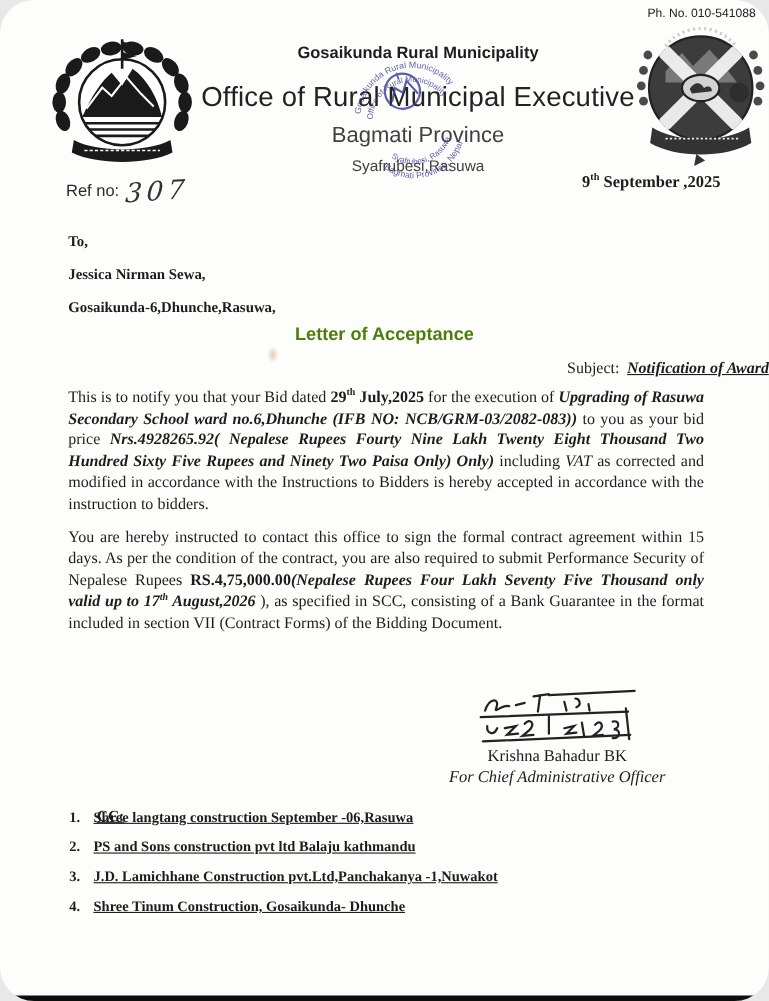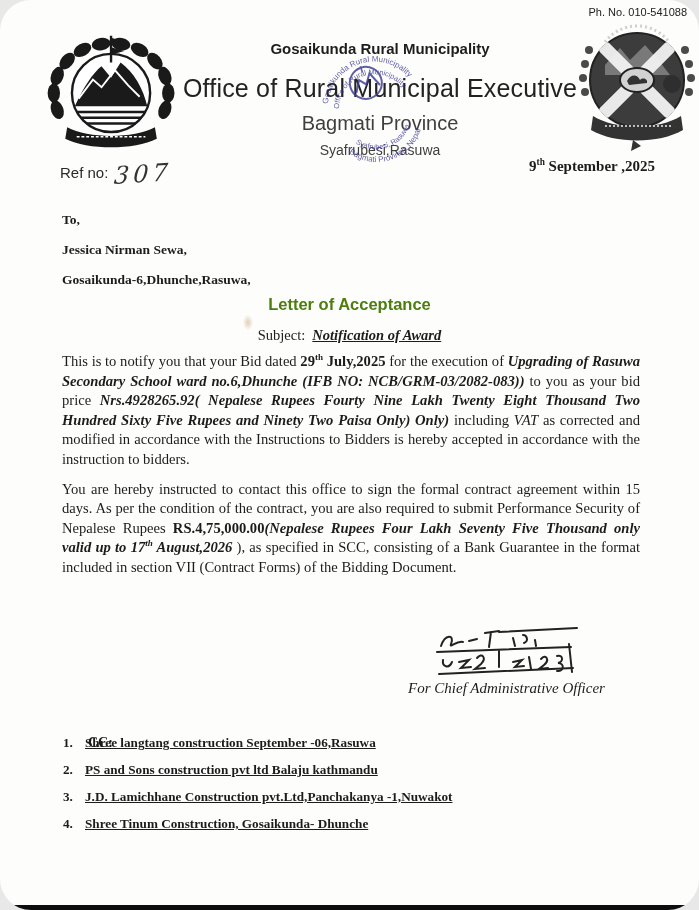--- a/index.html
+++ b/index.html
@@ -33,21 +33,21 @@
   .ref-row{position:absolute;top:160px;left:60px;font-family:"Liberation Sans",sans-serif;font-size:15px;color:#2a2a2a;}
   .ref-hand{display:inline-block;font-family:"DejaVu Serif",serif;font-style:italic;font-size:24px;letter-spacing:4px;color:#333;transform:rotate(-4deg) skewX(-8deg);margin-left:6px;vertical-align:-4px;}
 
   .date-line{position:absolute;top:158px;right:44px;font-size:15px;font-weight:bold;}
 
   .recipient{position:absolute;top:212px;left:62px;font-size:13.5px;font-weight:bold;}
   .recipient div{margin-bottom:14px;}
 
   .letter-title{position:absolute;top:295px;left:0;width:100%;text-align:center;
     font-family:"Liberation Sans",sans-serif;font-weight:bold;font-size:16.5px;color:#4d7c0f;}
-  .subject-line{position:absolute;top:327px;left:0;width:100%;text-align:center;font-size:14.5px;}
+  .subject-line{position:absolute;top:327px;left:0;width:100%;text-align:right;font-size:14.5px;}
   .subject-line .val{margin-left:7px;}
 
   .body-text{position:absolute;top:352px;left:62px;width:578px;font-size:14.6px;line-height:19.6px;}
   .body-text p{margin:0 0 10px 0;text-align:justify;}
 
   .sign-block{position:absolute;top:626px;right:50px;width:285px;text-align:center;}
   .sign-scribble{display:block;margin:0 auto 2px auto;}
   .sign-name{font-size:15px;margin-bottom:2px;}
   .sign-title{font-size:15px;font-style:italic;}
 
@@ -180,20 +180,21 @@
         <path d="M50,32 c5,-6 10,0 4,6 l-6,5 10,-1"></path>
         <path d="M72,25 l0,16"></path>
         <path d="M86,36 l9,-2 -7,7 9,-1"></path>
         <path d="M102,31 l2,12"></path>
         <path d="M114,33 c5,-6 9,1 3,6 l-5,4 9,-1"></path>
         <path d="M130,30 c6,-2 7,6 1,7 c7,0 6,9 -1,8"></path>
         <path d="M12,48 L146,42"></path>
         <path d="M142,18 l3,28"></path>
       </g>
     </svg>
+    <div class="sign-name">Krishna Bahadur BK</div>
     <div class="sign-title">For Chief Administrative Officer</div>
   </div>
 
   <div class="cc-label">CC:</div>
 
   <div class="cc-list">
     <div class="cc-item">
       <span class="cc-num">1.</span><span class="u">Shree langtang construction September -06,Rasuwa</span>
     </div>
     <div class="cc-item">

